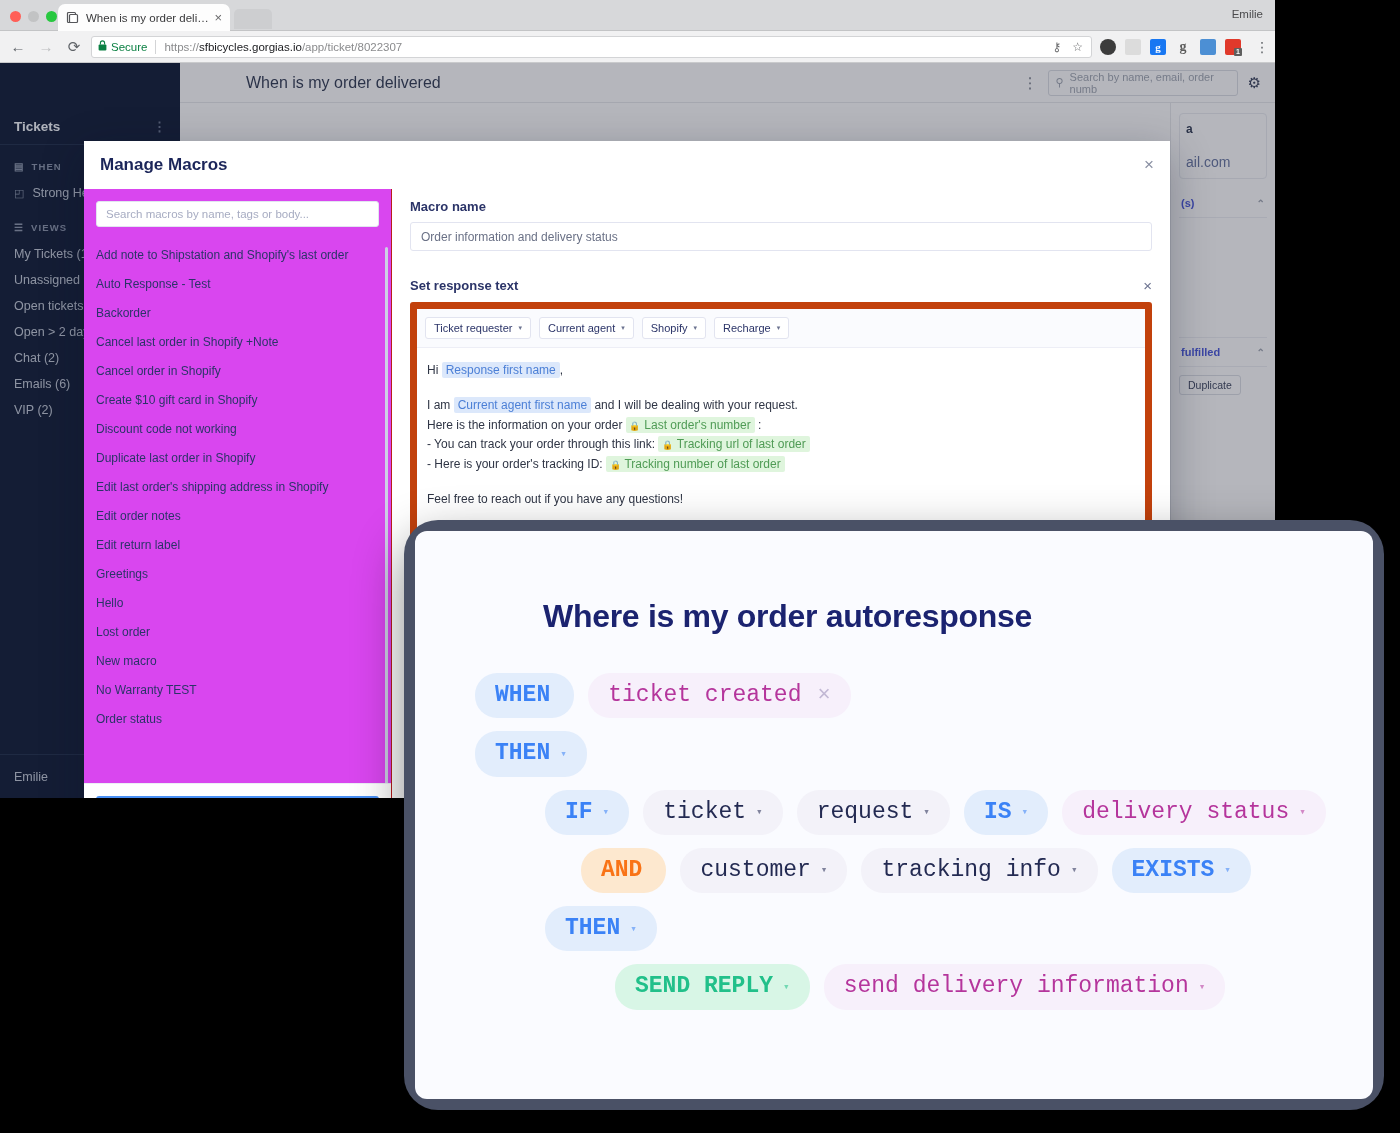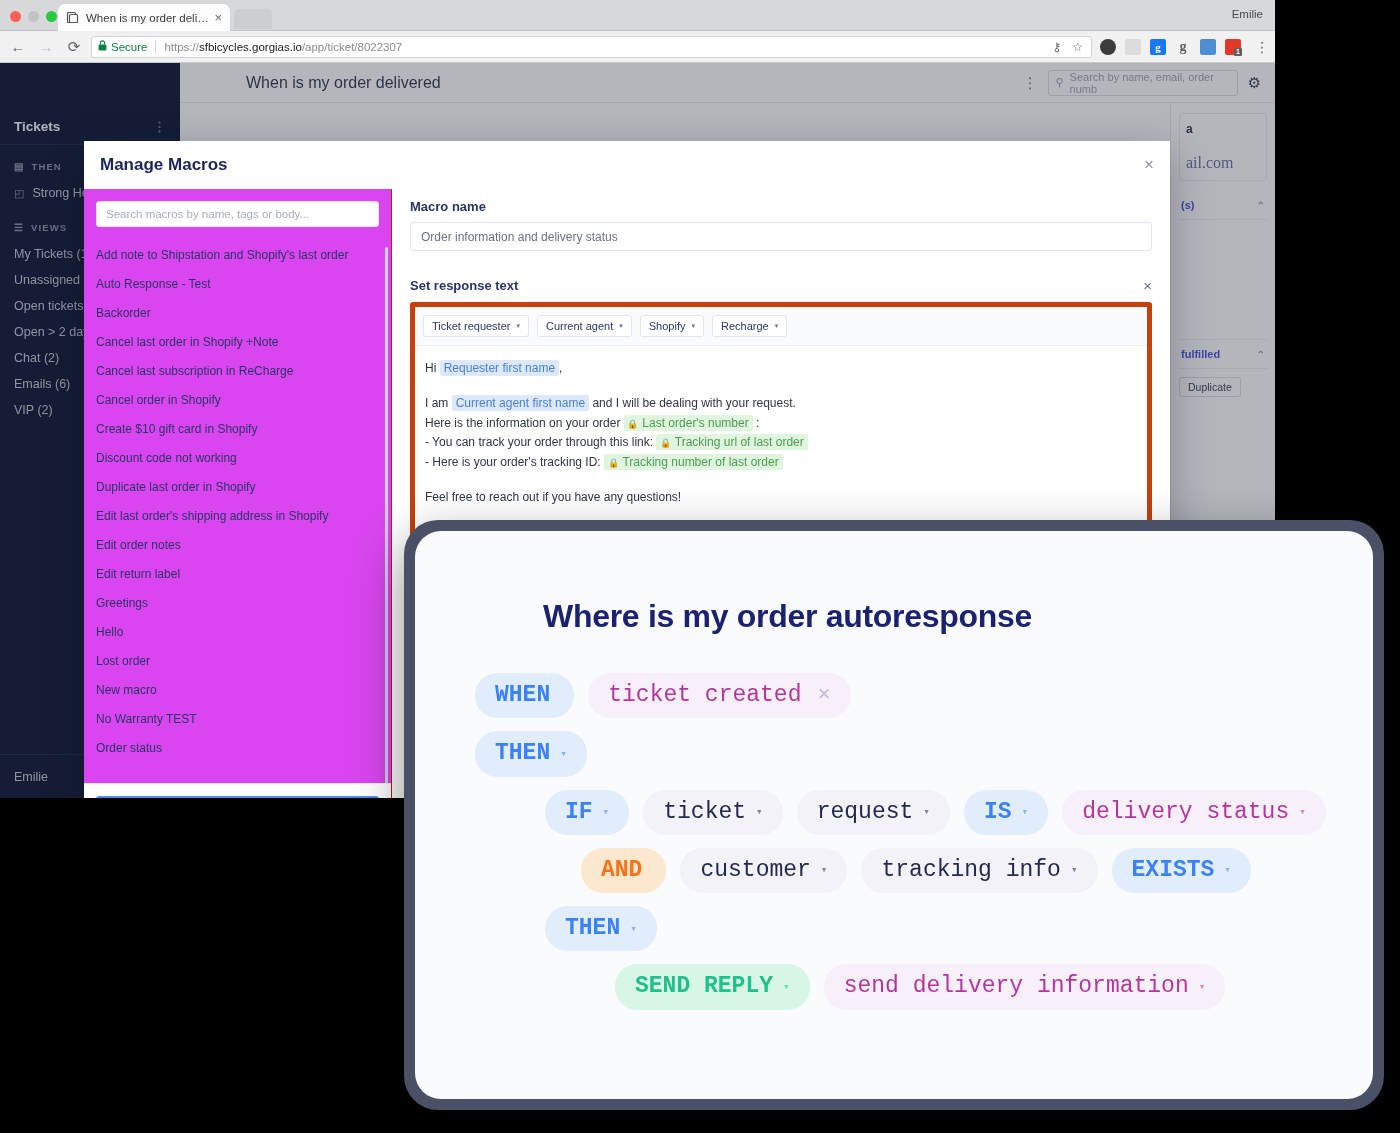--- a/index.html
+++ b/index.html
@@ -171,21 +171,21 @@
   .gear { font-size: 15px; color: #2b3550; }
   .rightpanel {
     position: absolute; right: 0; top: 40px;
     width: 105px; height: 695px;
     background: #fff;
     border-left: 1px solid #e5e7eb;
     padding: 10px 8px; font-size: 11px; color: #2b3550;
   }
   .rp-card { border: 1px solid #e8eaef; border-radius: 4px; padding: 8px 6px; margin-bottom: 10px; }
   .rp-name { font-weight: bold; font-size: 12px; color: #1f2a44; margin-bottom: 18px; }
-  .rp-mail { color: #5b6b9a; font-size: 16px; font-family: Liberation Serif, serif; }
+  .rp-mail { color: #5b6b9a; font-size: 14px; }
   .rp-row {
     display: flex; align-items: center; justify-content: space-between;
     font-weight: bold; color: #3b4bd8; font-size: 11px;
     padding: 8px 2px; border-bottom: 1px solid #eceef3;
   }
   .rp-chev { color: #9aa1ad; font-size: 10px; }
   .rp-blank { height: 120px; border-bottom: 1px solid #eceef3; }
   .rp-btn {
     display: inline-block; margin-top: 8px;
     border: 1px solid #d8dbe2; border-radius: 3px;
@@ -264,21 +264,21 @@
     width: 100%; height: 29px;
     border: 1px solid #e2e4f0; border-radius: 3px;
     padding: 0 10px; font-size: 12px; color: #6a7186;
     font-family: "Liberation Sans", sans-serif; background: #fff;
   }
   .section-head {
     display: flex; align-items: center; margin: 26px 0 8px 0;
   }
   .section-head .sh-title { font-size: 13px; font-weight: bold; color: #2b3468; }
   .section-head .sh-x { margin-left: auto; font-size: 15px; color: #6c7390; }
-  .resp-box { border: 5px solid #c2410c; border-radius: 3px; background: #fff; }
+  .resp-box { border: 7px solid #c2410c; border-radius: 3px; background: #fff; }
   .resp-toolbar {
     display: flex; gap: 8px; padding: 8px 8px;
     background: #fafbfe; border-bottom: 1px solid #edeef6;
   }
   .var-btn {
     border: 1px solid #e2e4f0; border-radius: 3px; background: #fff;
     font-size: 11px; color: #2b3468; padding: 4px 8px;
     display: flex; align-items: center; gap: 6px;
     font-family: "Liberation Sans", sans-serif;
   }
@@ -318,21 +318,21 @@
     left: 404px; top: 520px;
     width: 980px; height: 590px;
     background: #4a5166;
     border-radius: 34px;
     box-shadow: 0 20px 50px rgba(0,0,0,.45);
     padding: 11px;
   }
   #card {
     width: 100%; height: 100%;
     background: #fafbff;
-    border-radius: 26px;
+    border-radius: 12px;
     padding: 50px 60px;
     overflow: hidden;
     font-family: "Liberation Sans", sans-serif;
   }
   .card-title {
     font-size: 32px; font-weight: bold; color: #1b2370;
     margin: 17px 0 38px 68px; letter-spacing: -0.3px;
   }
   .rule-row { display: flex; align-items: center; gap: 14px; margin-bottom: 13px; }
   .rule-row.i1 { margin-left: 70px; }
@@ -508,21 +508,20 @@
 
         <div class="macro-list">
           <div class="search-wrap">
             <input class="search-inp" placeholder="Search macros by name, tags or body..." style="">
           </div>
           <div class="macro-scroll">
             <div class="macro-item first">Add note to Shipstation and Shopify's last order</div>
             <div class="macro-item">Auto Response - Test</div>
             <div class="macro-item">Backorder</div>
             <div class="macro-item">Cancel last order in Shopify +Note</div>
-            <div class="macro-item">Cancel last subscription in ReCharge</div>
             <div class="macro-item">Cancel order in Shopify</div>
             <div class="macro-item">Create $10 gift card in Shopify</div>
             <div class="macro-item">Discount code not working</div>
             <div class="macro-item">Duplicate last order in Shopify</div>
             <div class="macro-item">Edit last order's shipping address in Shopify</div>
             <div class="macro-item">Edit order notes</div>
             <div class="macro-item">Edit return label</div>
             <div class="macro-item">Greetings</div>
             <div class="macro-item">Hello</div>
             <div class="macro-item">Lost order</div>
@@ -565,21 +564,21 @@
               </button>
               <button class="var-btn">
                 <span>Recharge</span>
                 <span class="caret">▾</span>
               </button>
             </div>
 
             <div class="resp-text">
               <p>
                 <span>Hi</span>
-                <span class="chip-blue">Requester first name</span><span>,</span>
+                <span class="chip-blue">Response first name</span><span>,</span>
               </p>
               <p class="spacer"></p>
               <p>
                 <span>I am</span>
                 <span class="chip-blue">Current agent first name</span>
                 <span>and I will be dealing with your request.</span>
               </p>
               <p>
                 <span>Here is the information on your order</span>
                 <span class="chip-green"><span class="lockico">🔒</span> <span>Last order's number</span></span>

